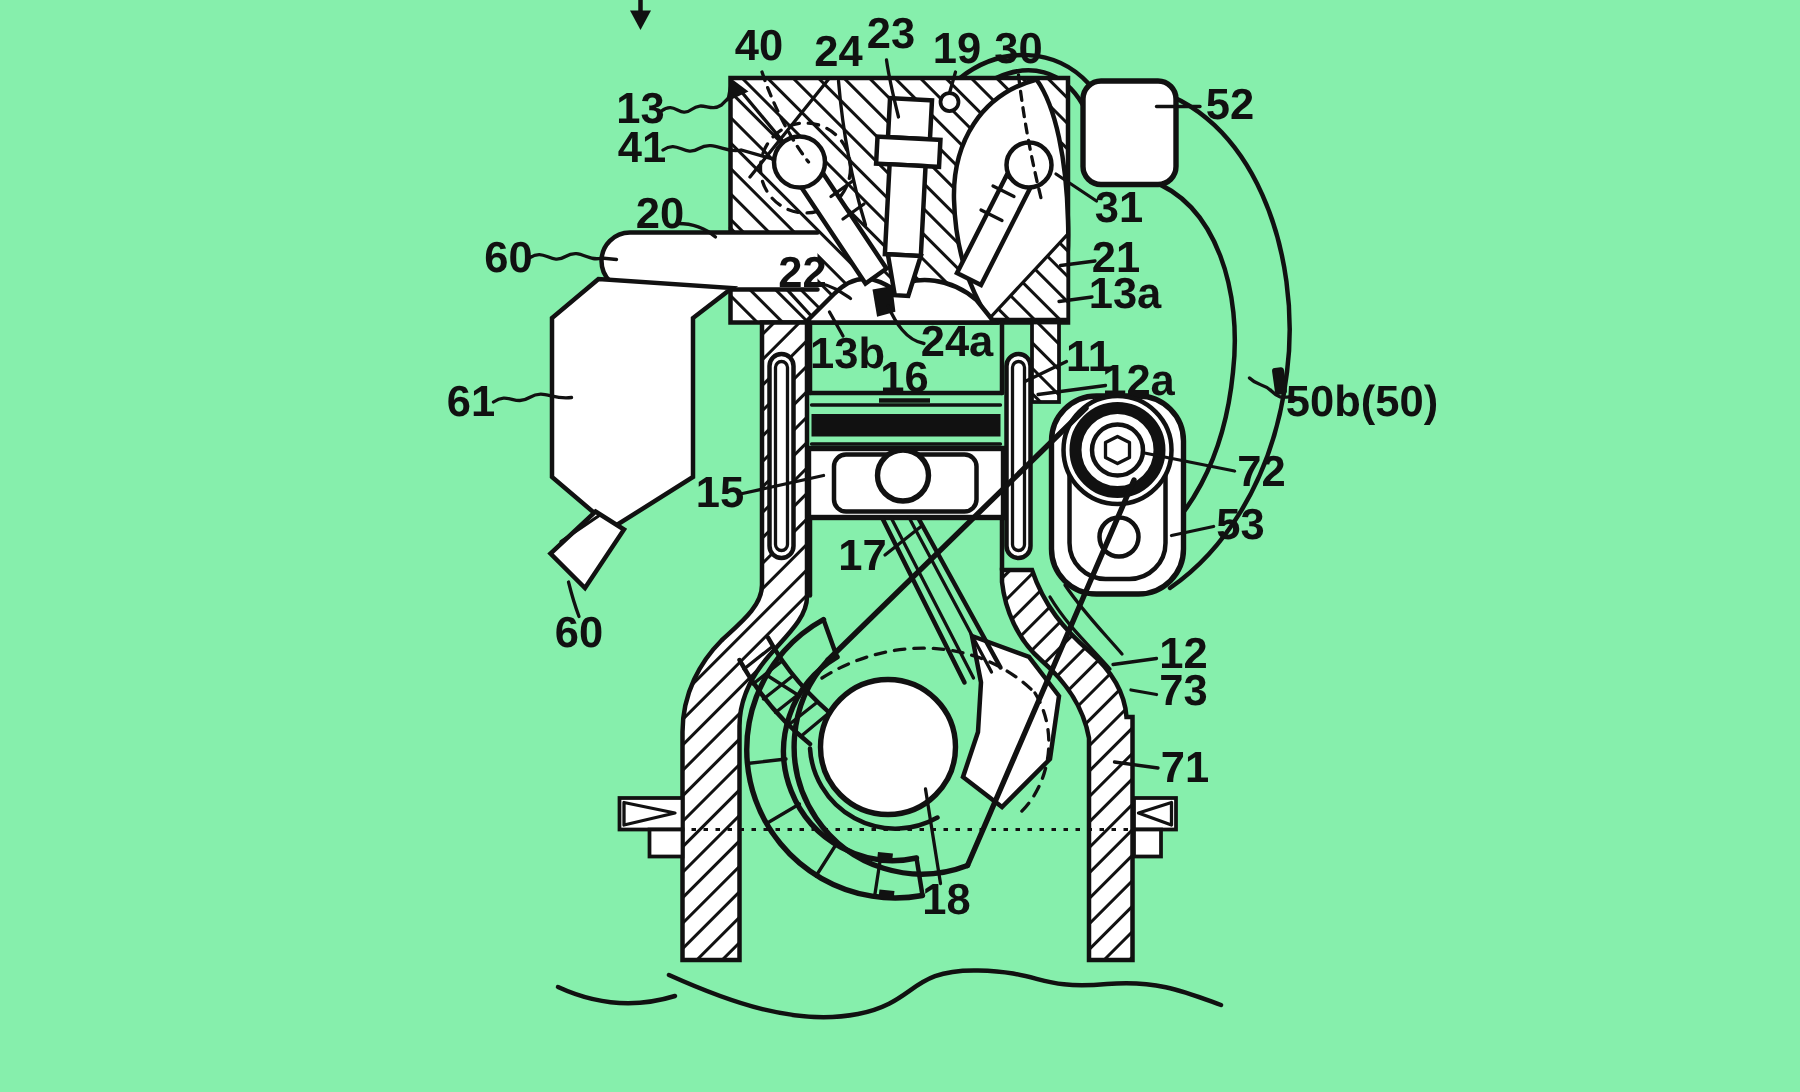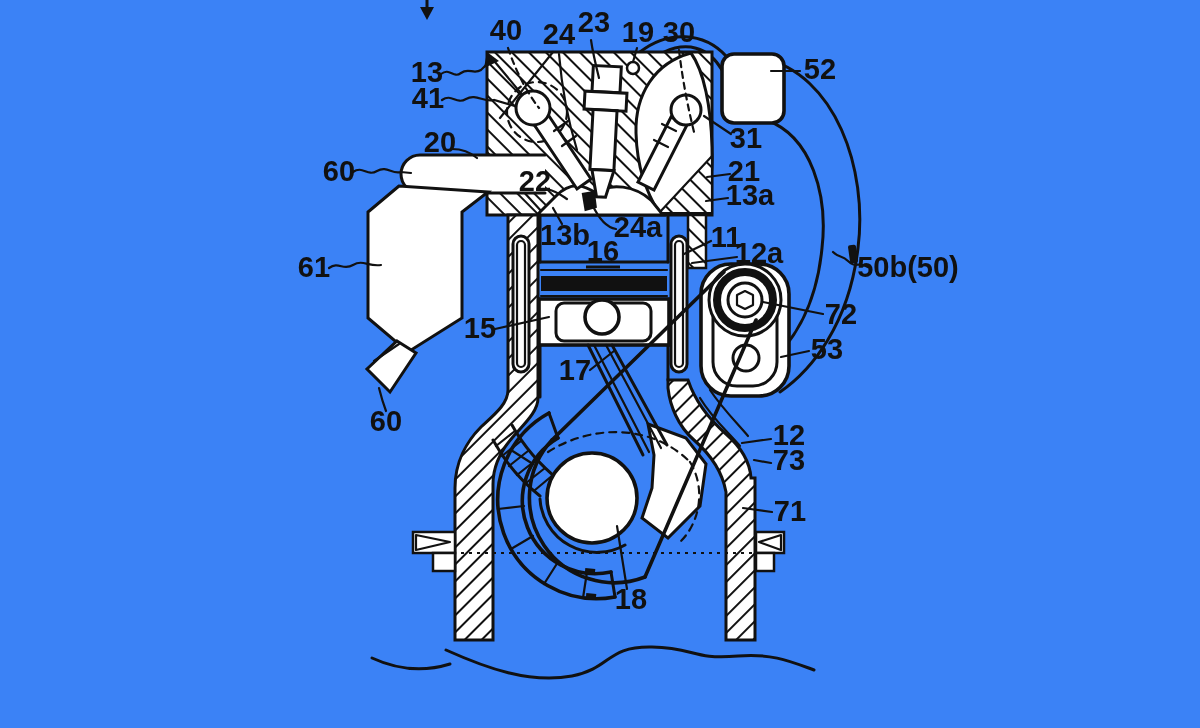--- a/index.html
+++ b/index.html
@@ -1,16 +1,16 @@
 <!DOCTYPE html>
 <html><head>
 <meta charset="utf-8">
 <style>
   html,body { margin:0; padding:0; background:#fff; }
-  .stage { position:relative; width:1200px; height:728px; background:#3b82f6; overflow:hidden;
+  .stage { position:relative; width:1200px; height:728px; background:#86efac; overflow:hidden;
            font-family:"Liberation Sans","DejaVu Sans",sans-serif; }
   svg { position:absolute; left:0; top:0; }
   .ln  { fill:none; stroke:#111; stroke-width:3;   stroke-linecap:round; stroke-linejoin:round; }
   .ln2 { fill:none; stroke:#111; stroke-width:2.2; stroke-linecap:round; stroke-linejoin:round; }
   .lnb { fill:none; stroke:#111; stroke-width:3.6; stroke-linecap:round; stroke-linejoin:round; }
   .wh  { fill:#fff; }
   .bk  { fill:#111; }
   .dsh { stroke-dasharray:7 6; }
   .leader { fill:none; stroke:#111; stroke-width:2.2; stroke-linecap:round; }
   .leader.dashed { stroke-dasharray:6 5; }

